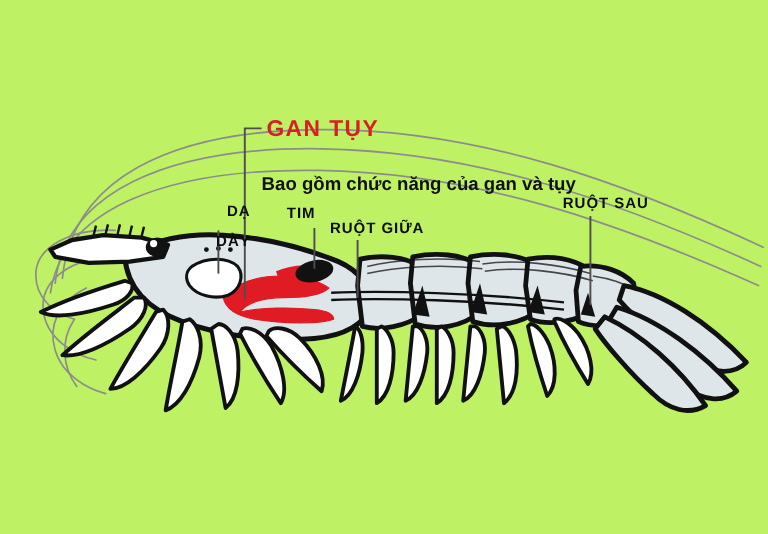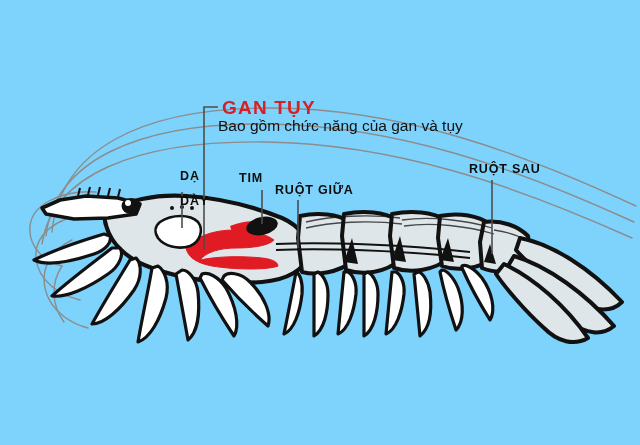--- a/index.html
+++ b/index.html
@@ -4,21 +4,21 @@
 <style>
   html, body {
     margin: 0;
     padding: 0;
     background: #ffffff;
   }
   #canvas {
     position: relative;
     width: 640px;
     height: 445px;
-    background: #7dd3fc;
+    background: #bef264;
     overflow: hidden;
     font-family: "Liberation Sans", sans-serif;
   }
   #diagram-svg {
     position: absolute;
     left: 0;
     top: 0;
     width: 640px;
     height: 445px;
   }
@@ -32,30 +32,31 @@
     line-height: 1.05;
   }
   .label-title {
     font-size: 19px;
     font-weight: bold;
     letter-spacing: 1.2px;
     color: #d81f26;
   }
   .label-subtitle {
     font-size: 15.5px;
-    font-weight: normal;
+    font-weight: bold;
     letter-spacing: 0px;
     color: #111111;
+    margin-top: 28px;
   }
   .label-organ {
     font-size: 12.5px;
     letter-spacing: 0.8px;
   }
   .label-organ.two-line {
-    text-align: left;
+    text-align: right;
     line-height: 1.0;
   }
 </style>
 </head>
 <body>
 
 <div id="canvas">
 
   <svg id="diagram-svg" viewBox="0 0 640 445">
 

